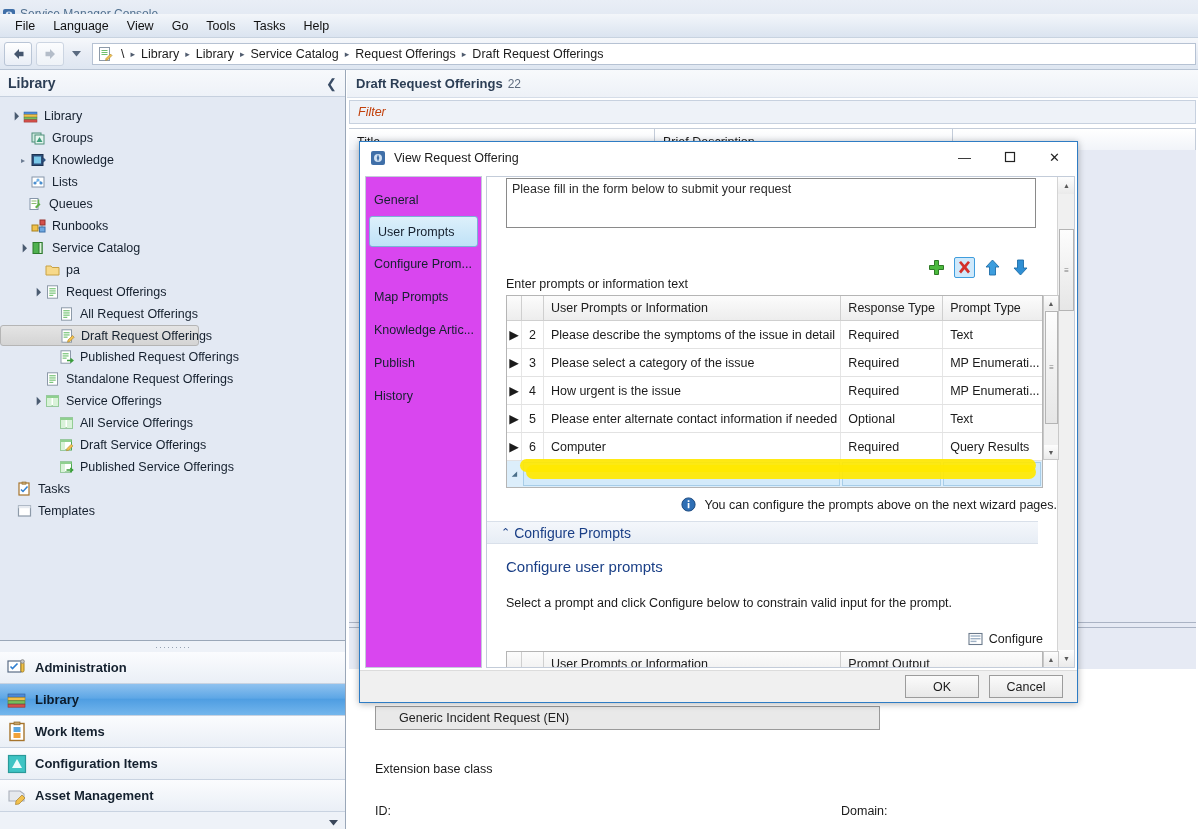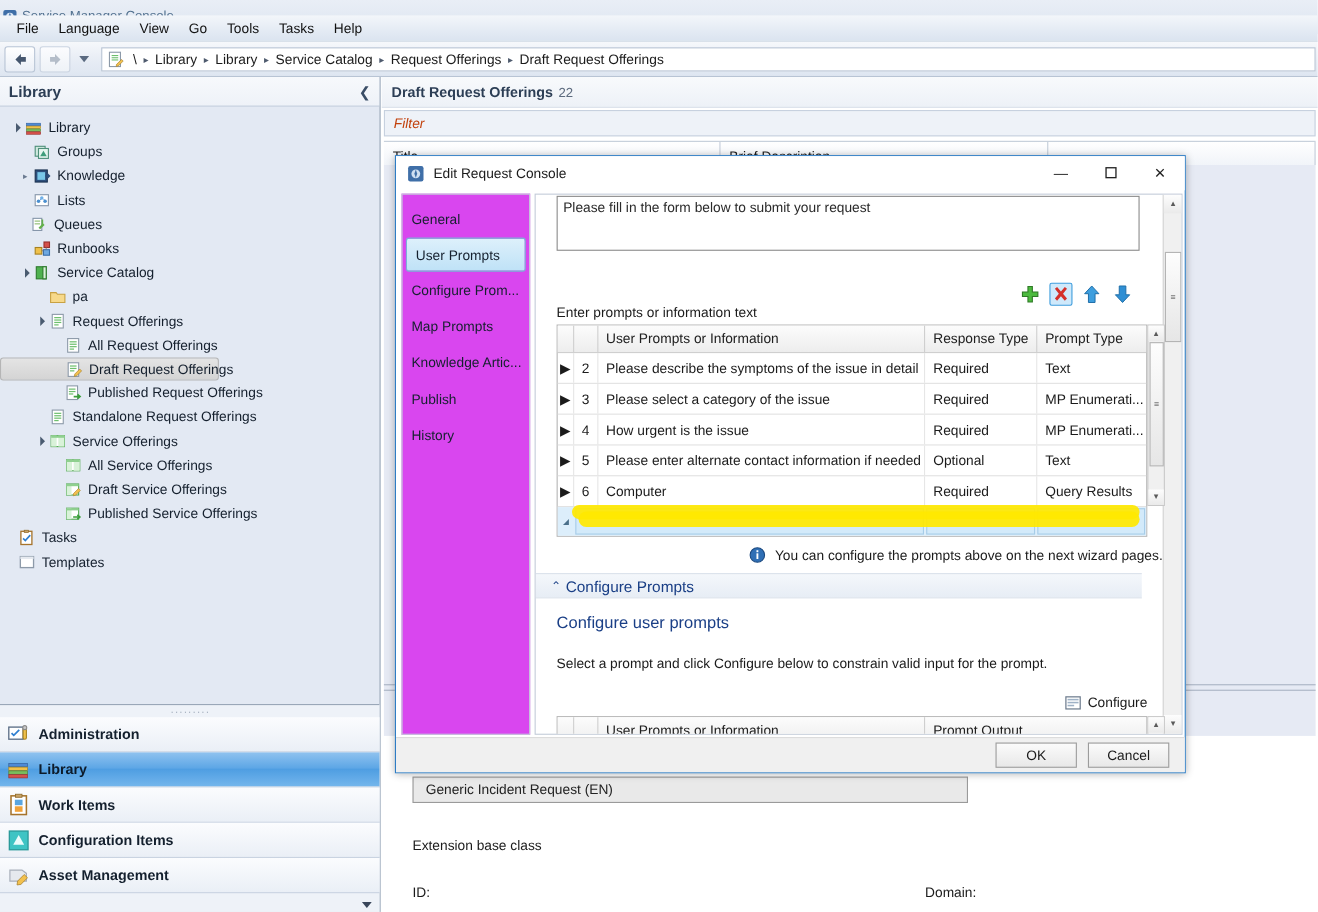--- a/index.html
+++ b/index.html
@@ -152,21 +152,21 @@
   .gridrule { height:1px; background:#aab3c4; }
 
   .bottom-detail {
     position: absolute; left: 0; bottom: 0; width: 851px; height: 160px;
     background: #ffffff; padding: 18px 28px 0 28px;
   }
   .bd-label { font-size: 12.5px; color: #1b1b1b; }
   .bd-input {
     margin-top: 5px; width: 505px; height: 24px;
     background: #e9e9e9; border: 1px solid #9a9a9a;
-    display: flex; align-items: center; padding-left: 11px;
+    display: flex; align-items: center; padding-left: 23px;
     font-size: 12.5px; color: #222;
   }
   .bd-sub { margin-top: 32px; font-size: 12.5px; color: #1b1b1b; }
   .bd-row { margin-top: 28px; display: flex; font-size: 12.5px; color: #1b1b1b; }
   .bd-row .c2 { margin-left: 450px; }
 
   
   .dialog {
     position: absolute; left: 359px; top: 141px; width: 719px; height: 562px;
     background: #ffffff; border: 1px solid #2e7cc4;
@@ -692,21 +692,21 @@
   <div class="dialog">
 
     <div class="dlg-title">
       <span class="dt-icon">
         <svg width="16" height="16" viewBox="0 0 16 16">
           <rect x="1" y="1" width="14" height="14" rx="2" fill="#3f6fa8"></rect>
           <circle cx="8" cy="8" r="4" fill="#cfe0f2"></circle>
           <path d="M8 4.2 L9.3 7.9 L8 11.6 L6.7 7.9 Z" fill="#3f6fa8"></path>
         </svg>
       </span>
-      <span class="dt-text">Edit Request Console</span>
+      <span class="dt-text">View Request Offering</span>
       <span class="dlg-ctrls">
         <span class="dlg-ctrl">—</span>
         <span class="dlg-ctrl">
           <svg width="12" height="12" viewBox="0 0 12 12">
               <rect x="1.5" y="1.5" width="9" height="9" fill="none" stroke="#222" stroke-width="1.2"></rect>
             </svg>
         </span>
         <span class="dlg-ctrl close">✕</span>
       </span>
     </div>

